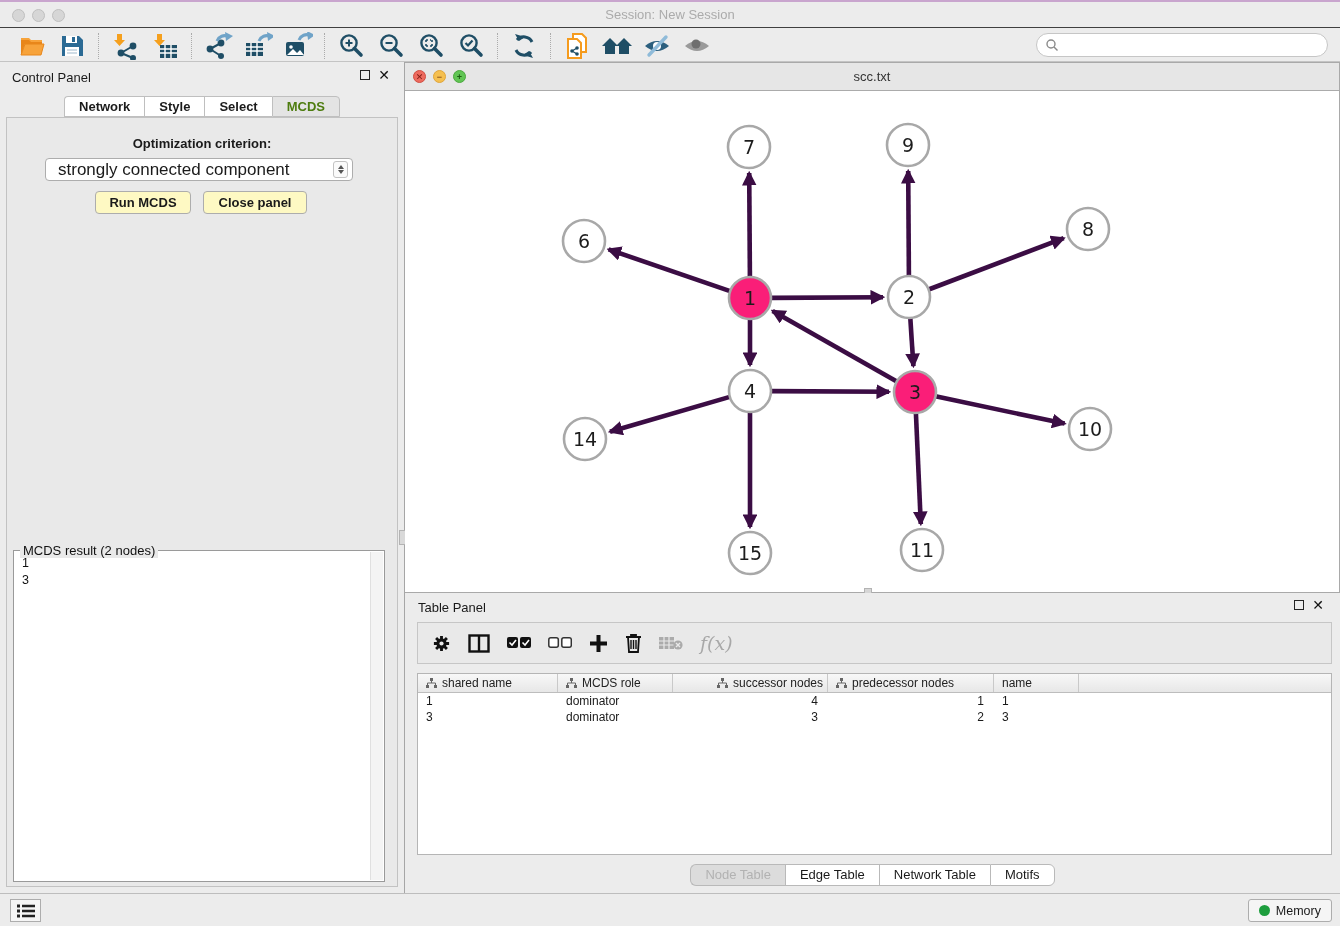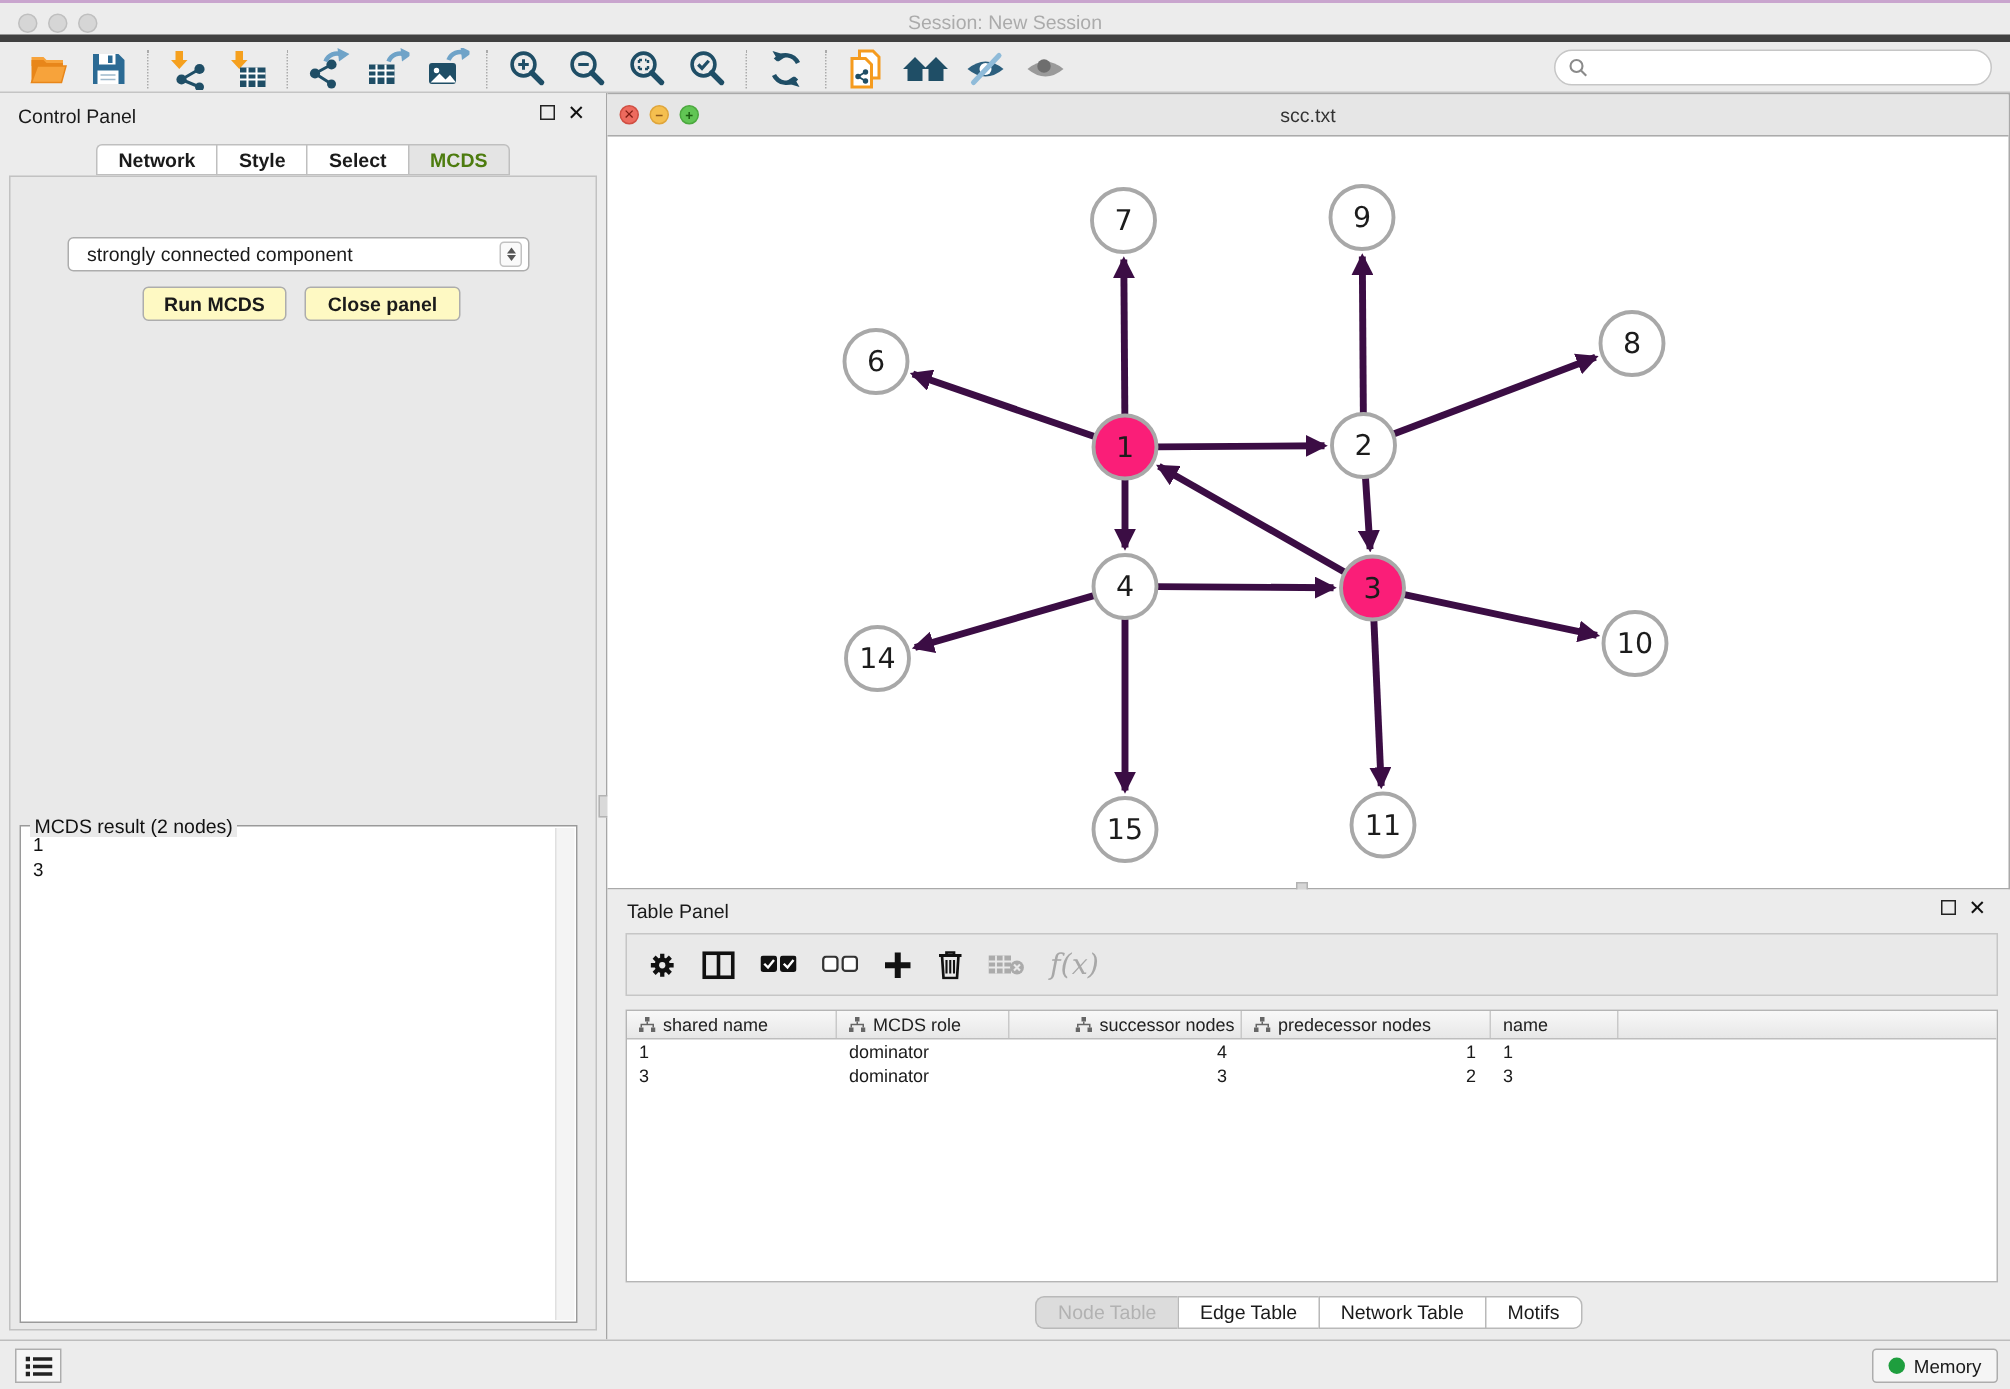--- a/index.html
+++ b/index.html
@@ -1,21 +1,21 @@
 <!DOCTYPE html>
 <html><head>
 <meta charset="utf-8">
 <style>
   *{margin:0;padding:0;box-sizing:border-box;}
   html,body{width:1340px;height:926px;overflow:hidden;}
   body{font-family:"Liberation Sans","DejaVu Sans",sans-serif;background:#ECECEC;position:relative;font-size:13px;color:#1a1a1a;}
   .abs{position:absolute;}
 
   
-  #titlebar{top:0;left:0;right:0;height:28px;background:#ECECEC;border-top:2px solid #C9A5CE;border-bottom:5px solid #404040;}
+  #titlebar{top:0;left:0;right:0;height:28px;background:#ECECEC;border-top:2px solid #C9A5CE;border-bottom:1px solid #404040;}
   #titlebar .title{width:100%;text-align:center;line-height:26px;color:#ABABAB;font-size:13px;}
   .tl-dot{width:13px;height:13px;border-radius:50%;top:7px;}
   .tl-gray{background:#D6D6D6;border:1px solid #BFBFBF;}
 
   
   #toolbar{top:30px;left:0;right:0;height:32px;background:#ECECEC;border-bottom:1px solid #C4C4C4;display:flex;align-items:center;padding-left:12px;}
   .tbtn{width:40px;height:30px;display:flex;align-items:center;justify-content:center;}
   .tsep{width:1px;height:26px;border-left:1px dotted #ABABAB;margin:0 6px;}
   #searchbox{position:absolute;right:12px;top:3px;width:292px;height:24px;border:1px solid #C6C6C6;border-radius:12px;background:#fff;display:flex;align-items:center;padding-left:8px;}
 
@@ -26,21 +26,21 @@
   .float-ico{width:10px;height:10px;border:1.6px solid #222;}
   .close-ico{font-size:14px;font-weight:bold;color:#111;line-height:10px;}
   #cp-tabs{top:34px;left:0;width:100%;display:flex;justify-content:center;}
   .ctab{height:21px;line-height:19px;padding:0 14px;background:#fff;border:1px solid #BFBFBF;border-right:none;font-weight:600;font-size:13px;}
   .ctab:first-child{border-radius:4px 0 0 0;}
   .ctab:last-child{border-right:1px solid #BFBFBF;border-radius:0 4px 0 0;}
   .ctab.disabled{background:#E4E4E4;color:#4d7c0f;}
   #cp-body{top:55px;left:6px;right:6px;bottom:6px;background:#E9E9E9;border:1px solid #C2C2C2;}
   #opt-label{top:18px;width:100%;text-align:center;font-weight:600;}
   #opt-select{top:40px;left:38px;width:308px;height:23px;background:#fff;border:1px solid #ADADAD;border-radius:4px;display:flex;align-items:center;padding:0 4px 0 12px;}
-  #opt-select .val{flex:1;font-size:13px;}
+  #opt-select .val{flex:1;font-size:17px;}
   .stepper{width:15px;height:17px;border:1px solid #C2C2C2;border-radius:3px;display:flex;flex-direction:column;align-items:center;justify-content:center;gap:1px;background:#FAFAFA;}
   .tri-up{width:0;height:0;border-left:3.5px solid transparent;border-right:3.5px solid transparent;border-bottom:4.5px solid #555;}
   .tri-dn{width:0;height:0;border-left:3.5px solid transparent;border-right:3.5px solid transparent;border-top:4.5px solid #555;}
   .cp-btn{top:73px;height:23px;background:#fef9c3;border:1px solid #ADADAD;border-radius:4px;font-weight:600;font-size:13px;display:flex;align-items:center;justify-content:center;}
   #result-box{left:6px;right:12px;top:432px;bottom:4px;border:1px solid #9A9A9A;background:#fff;}
   #result-legend{top:-8px;left:6px;background:#E9E9E9;padding:0 3px;font-size:13px;color:#111;}
   #result-lines{top:4px;left:8px;right:16px;bottom:4px;font-size:12.5px;line-height:17px;color:#111;}
   #result-scroll{top:1px;right:1px;width:13px;bottom:1px;background:#F4F4F4;border-left:1px solid #E0E0E0;}
 
   
@@ -231,20 +231,21 @@
     <span class="float-ico"></span>
     <span class="close-ico">✕</span>
   </div>
   <div id="cp-tabs" class="abs">
       <div class="ctab">Network</div>
       <div class="ctab">Style</div>
       <div class="ctab">Select</div>
       <div class="ctab disabled">MCDS</div>
     </div>
   <div id="cp-body" class="abs">
+    <div id="opt-label" class="abs">Optimization criterion:</div>
     <div id="opt-select" class="abs">
       <span class="val">strongly connected component</span>
       <span class="stepper">
           <span class="tri-up"></span>
           <span class="tri-dn"></span>
         </span>
     </div>
     <div class="cp-btn abs" style="left:88px;width:96px;">Run MCDS</div>
     <div class="cp-btn abs" style="left:196px;width:104px;">Close panel</div>
     <div id="result-box" class="abs">

